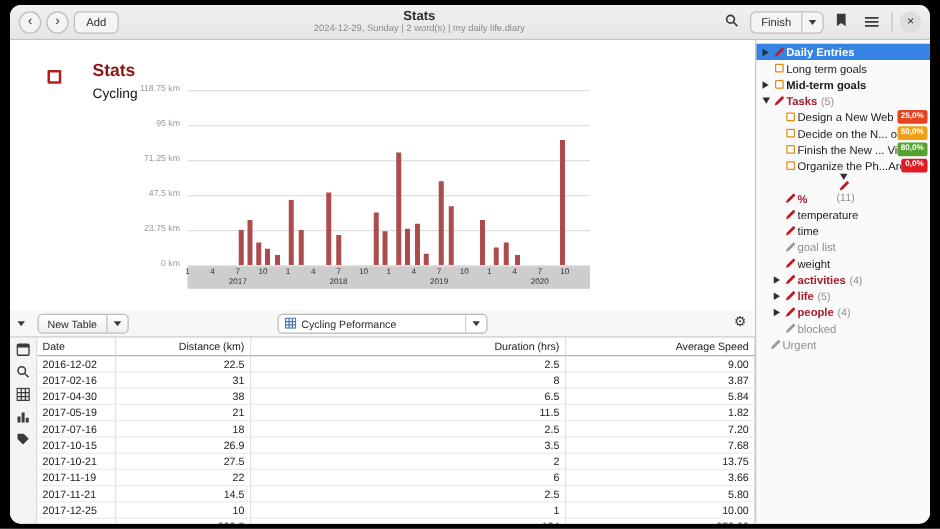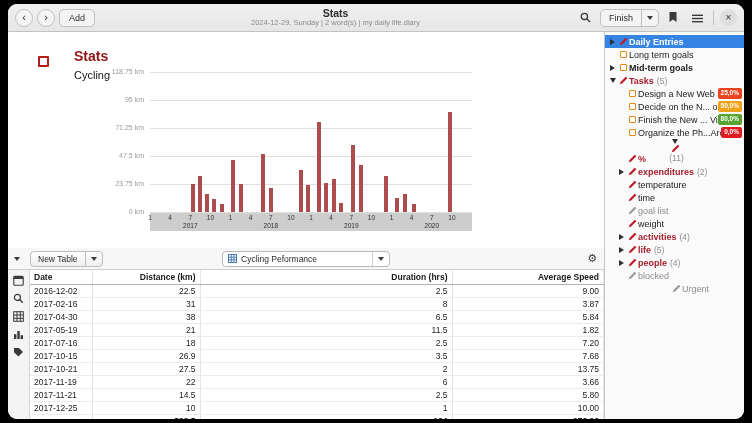--- a/index.html
+++ b/index.html
@@ -49,21 +49,21 @@
   .combo .val{flex:1;overflow:hidden;white-space:nowrap}
   .combo .arr{border-left:1px solid #d2d2d2;height:100%;display:flex;align-items:center;padding:0 5px}
   .gear{margin-left:auto;margin-right:7px;font-size:11px;color:#3a3a3a;background:none;border:none;line-height:1}
   
   .table-area{flex:1;display:flex;min-height:0}
   .strip{width:22px;background:#f4f4f4;border-right:1px solid #d6d6d6;display:flex;flex-direction:column;align-items:center;padding-top:4px;gap:4px;flex-shrink:0}
   .sicon{width:16px;height:14px;display:flex;align-items:center;justify-content:center;border-radius:3px}
   .tblwrap{flex:1;background:#fff;overflow:hidden}
   table.stats{border-collapse:collapse;width:100%;font-size:8.5px;color:#1a1a1a;table-layout:fixed}
   .stats th,.stats td{border-right:1px solid #e3e3e3;border-bottom:1px solid #ececec;height:12px;line-height:12px;padding:0 4px;overflow:hidden;white-space:nowrap;text-align:left}
-  .stats th{font-weight:bold;border-bottom:1px solid #b2b2b2;height:14px;line-height:14px}
+  .stats th{font-weight:normal;border-bottom:1px solid #b2b2b2;height:14px;line-height:14px}
   .stats th.num,.stats td.num{text-align:right}
   .stats tfoot td{font-weight:bold;border-top:1px solid #9c9c9c;height:13px}
   
   .panel{width:140px;flex-shrink:0;background:#fafafa;border-left:1px solid #c6c6c6;padding-top:3px;overflow:hidden}
   .trow{display:flex;align-items:center;height:13px;padding-right:2px;cursor:default}
   .trow.sel{background:#3584e4}
   .texp{width:9px;display:flex;justify-content:center;flex-shrink:0}
   .ticon{width:12px;display:flex;justify-content:center;align-items:center;flex-shrink:0}
   .tlabel{font-size:9px;color:#1a1a1a;white-space:nowrap;overflow:hidden}
   .tlabel.b{font-weight:bold}
@@ -438,32 +438,20 @@
         <div class="trow" style="padding-left: 12px;">
           <div class="texp"></div>
           <div class="ticon">
             <svg width="9" height="9" viewBox="0 0 9 9">
               <path d="M0.7 8.3 L1.5 5.9 L6.5 0.9 Q6.8 0.6 7.1 0.9 L8.1 1.9 Q8.4 2.2 8.1 2.5 L3.1 7.5 Z" fill="#c01c28"></path>
             </svg>
           </div>
           <div class="tlabel b red">%</div>
         </div>
         <div class="trow" style="padding-left: 12px;">
-          <div class="texp">
-            <span class="tri-r"></span>
-          </div>
-          <div class="ticon">
-            <svg width="9" height="9" viewBox="0 0 9 9">
-              <path d="M0.7 8.3 L1.5 5.9 L6.5 0.9 Q6.8 0.6 7.1 0.9 L8.1 1.9 Q8.4 2.2 8.1 2.5 L3.1 7.5 Z" fill="#c01c28"></path>
-            </svg>
-          </div>
-          <div class="tlabel b red">expenditures</div>
-          <div class="tcount">(2)</div>
-        </div>
-        <div class="trow" style="padding-left: 12px;">
           <div class="texp"></div>
           <div class="ticon">
             <svg width="9" height="9" viewBox="0 0 9 9">
               <path d="M0.7 8.3 L1.5 5.9 L6.5 0.9 Q6.8 0.6 7.1 0.9 L8.1 1.9 Q8.4 2.2 8.1 2.5 L3.1 7.5 Z" fill="#c01c28"></path>
             </svg>
           </div>
           <div class="tlabel">temperature</div>
         </div>
         <div class="trow" style="padding-left: 12px;">
           <div class="texp"></div>
@@ -530,21 +518,21 @@
         </div>
         <div class="trow" style="padding-left: 12px;">
           <div class="texp"></div>
           <div class="ticon">
             <svg width="9" height="9" viewBox="0 0 9 9">
               <path d="M0.7 8.3 L1.5 5.9 L6.5 0.9 Q6.8 0.6 7.1 0.9 L8.1 1.9 Q8.4 2.2 8.1 2.5 L3.1 7.5 Z" fill="#9a9a9a"></path>
             </svg>
           </div>
           <div class="tlabel gray">blocked</div>
         </div>
-        <div class="trow" style="padding-left: 12px; margin-left: 44px;">
+        <div class="trow" style="padding-left: 0;">
           <div class="texp"></div>
           <div class="ticon">
             <svg width="9" height="9" viewBox="0 0 9 9">
               <path d="M0.7 8.3 L1.5 5.9 L6.5 0.9 Q6.8 0.6 7.1 0.9 L8.1 1.9 Q8.4 2.2 8.1 2.5 L3.1 7.5 Z" fill="#9a9a9a"></path>
             </svg>
           </div>
           <div class="tlabel gray">Urgent</div>
         </div>
       </div>
   </div>

